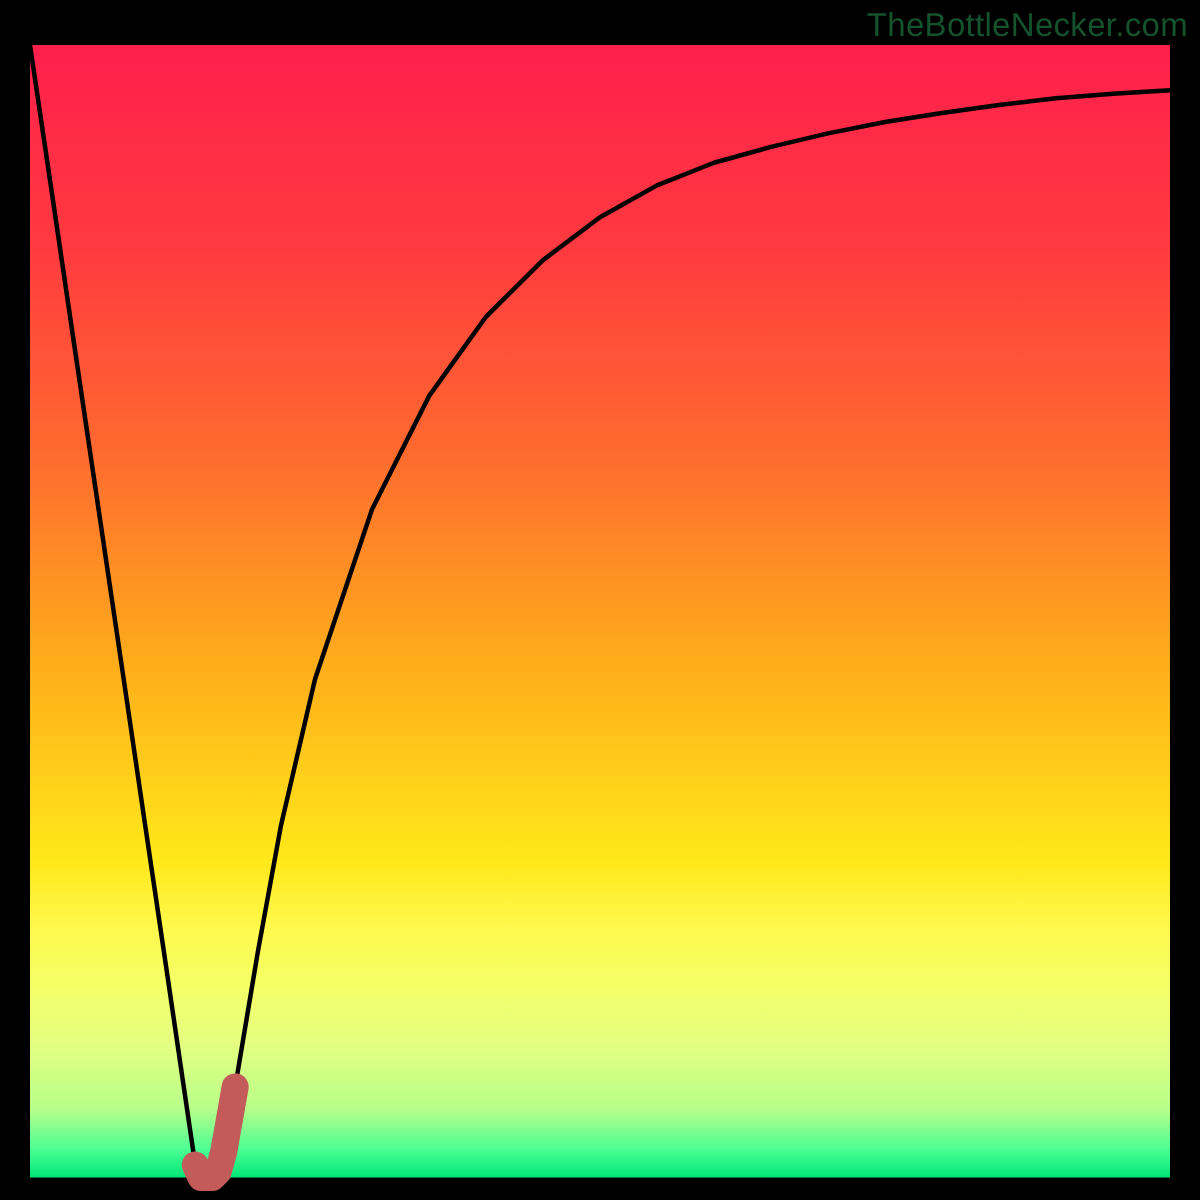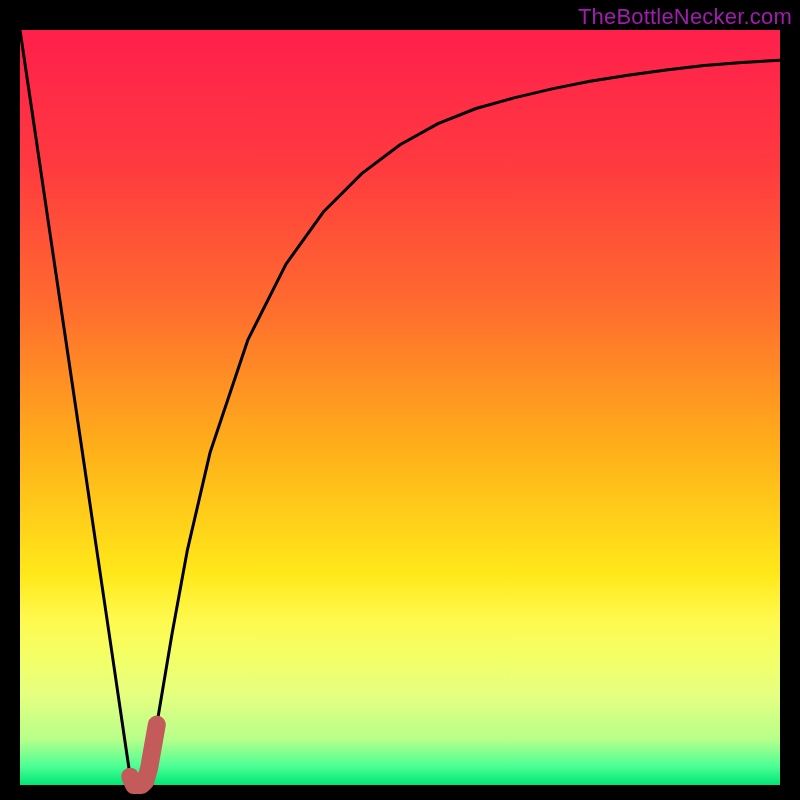--- a/index.html
+++ b/index.html
@@ -16,21 +16,21 @@
     width: 800px;
     height: 800px;
   }
   svg {
     display: block;
   }
   .watermark {
     position: absolute;
     top: 4px;
     right: 8px;
-    color: #a21caf;
+    color: #14532d;
     font-size: 22px;
     letter-spacing: 0.2px;
     user-select: none;
     pointer-events: none;
   }
 </style>
 </head>
 <body>
 
 <div class="chart-wrap">

